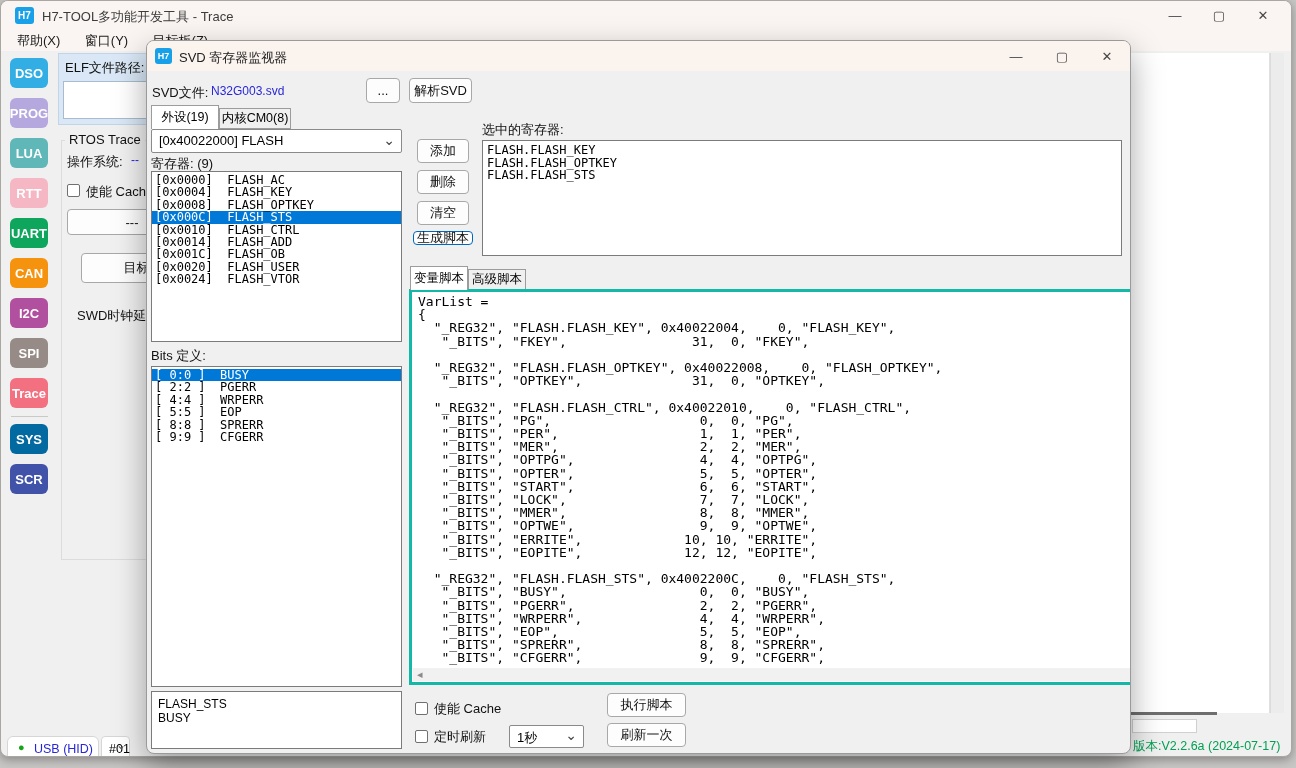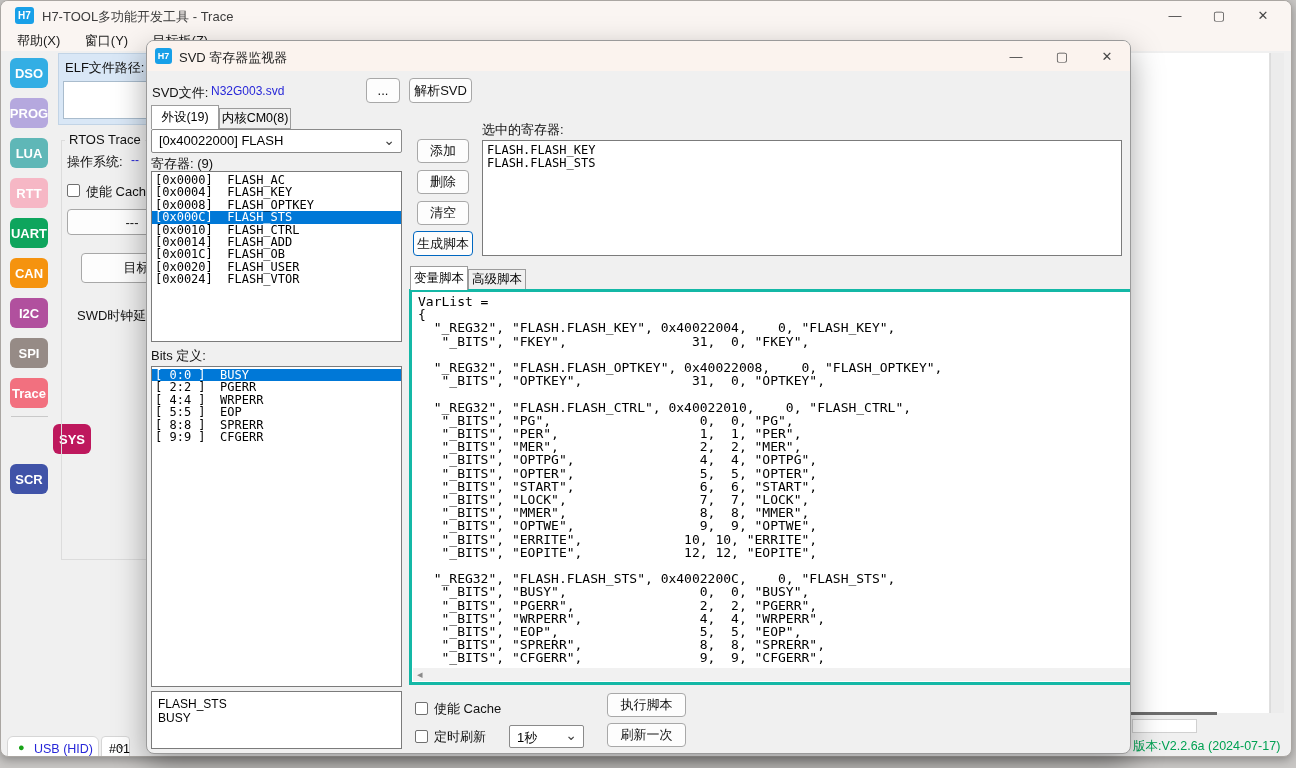--- a/index.html
+++ b/index.html
@@ -100,21 +100,21 @@
     <div class="abs side-btn" style="top: 57px; background-color: rgb(51, 174, 228);">DSO</div>
     <div class="abs side-btn" style="top: 97px; background-color: rgb(181, 168, 222);">PROG</div>
     <div class="abs side-btn" style="top: 137px; background-color: rgb(95, 183, 183);">LUA</div>
     <div class="abs side-btn" style="top: 177px; background-color: rgb(246, 183, 197);">RTT</div>
     <div class="abs side-btn" style="top: 217px; background-color: rgb(14, 165, 93);">UART</div>
     <div class="abs side-btn" style="top: 257px; background-color: rgb(245, 147, 15);">CAN</div>
     <div class="abs side-btn" style="top: 297px; background-color: rgb(177, 80, 158);">I2C</div>
     <div class="abs side-btn" style="top: 337px; background-color: rgb(150, 139, 134);">SPI</div>
     <div class="abs side-btn" style="top: 377px; background-color: rgb(242, 112, 127);">Trace</div>
     <div class="abs" style="left:10px;top:415px;width:37px;height:1px;background:#c9c9c9;"></div>
-    <div class="abs side-btn" style="top: 423px; background-color: #be185d; margin-left: 43px;">SYS</div>
+    <div class="abs side-btn" style="top: 423px; background-color: #0369a1;">SYS</div>
     <div class="abs side-btn" style="top: 463px; background-color: rgb(64, 83, 168);">SCR</div>
 
     <div class="abs panel-blue" style="left:57px;top:52px;width:371px;height:72px;border:1px solid #c2d4e6;"></div>
     <div class="abs lbl13" style="left:64px;top:58px;">ELF文件路径: (</div>
     <div class="abs field" style="left:62px;top:80px;width:360px;height:38px;"></div>
 
     <div class="abs groupbox" style="left:60px;top:139px;width:366px;height:420px;"></div>
     <div class="abs lbl13" style="left:64px;top:131px;background:#f0f0f0;padding:0 4px;">RTOS Trace</div>
     <div class="abs lbl13" style="left:66px;top:152px;">操作系统:</div>
     <div class="abs link" style="left: 130px; top: 152px; color: rgb(39, 39, 216);">--</div>
@@ -192,25 +192,26 @@
       <div class="lbi">[ 8:8 ]  SPRERR</div>
       <div class="lbi">[ 9:9 ]  CFGERR</div>
     </div>
 
     <div class="abs desc-box" style="left:4px;top:650px;width:251px;height:58px;">FLASH_STS
 BUSY</div>
 
     <div class="abs btn" style="left:270px;top:98px;width:52px;height:24px;">添加</div>
     <div class="abs btn" style="left:270px;top:129px;width:52px;height:24px;">删除</div>
     <div class="abs btn" style="left:270px;top:160px;width:52px;height:24px;">清空</div>
-    <div class="abs btn" style="left: 266px; top: 190px; width: 60px; height: 25px; border-width: 1.5px; border-color: rgb(0, 103, 192);">生成脚本</div>
+    <div class="abs btn" style="left: 266px; top: 190px; width: 60px; height: 14px; border-width: 1.5px; border-color: rgb(0, 103, 192);">生成脚本</div>
 
     <div class="abs lbl13" style="left:335px;top:80px;">选中的寄存器:</div>
     <div class="abs lb" style="left:335px;top:99px;width:640px;height:116px;padding:3px 0 0 4px;">
       <div class="mono12">FLASH.FLASH_KEY</div>
+      <div class="mono12">FLASH.FLASH_OPTKEY</div>
       <div class="mono12">FLASH.FLASH_STS</div>
     </div>
 
     <div class="abs tab active" style="left:263px;top:225px;width:58px;height:24px;">变量脚本</div>
     <div class="abs tab inactive" style="left:321px;top:228px;width:58px;height:21px;">高级脚本</div>
 
     <div class="abs" style="left:262px;top:248px;width:823px;height:396px;background:#fff;border:3px solid #14b8a6;">
       <pre id="script-pre" class="abs" style="left:6px;top:3px;right:18px;bottom:16px;">VarList = 
 {
   "_REG32", "FLASH.FLASH_KEY", 0x40022004,    0, "FLASH_KEY", 

